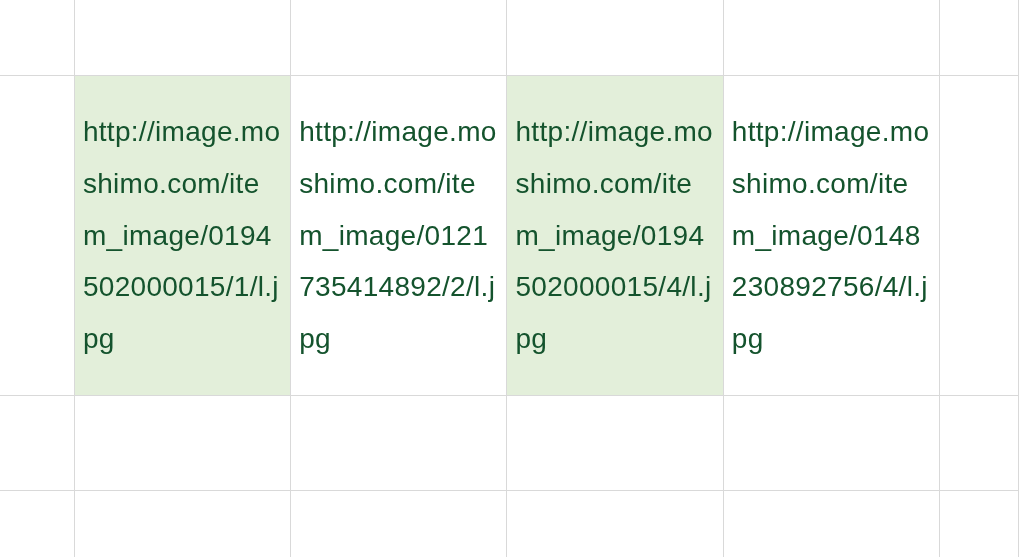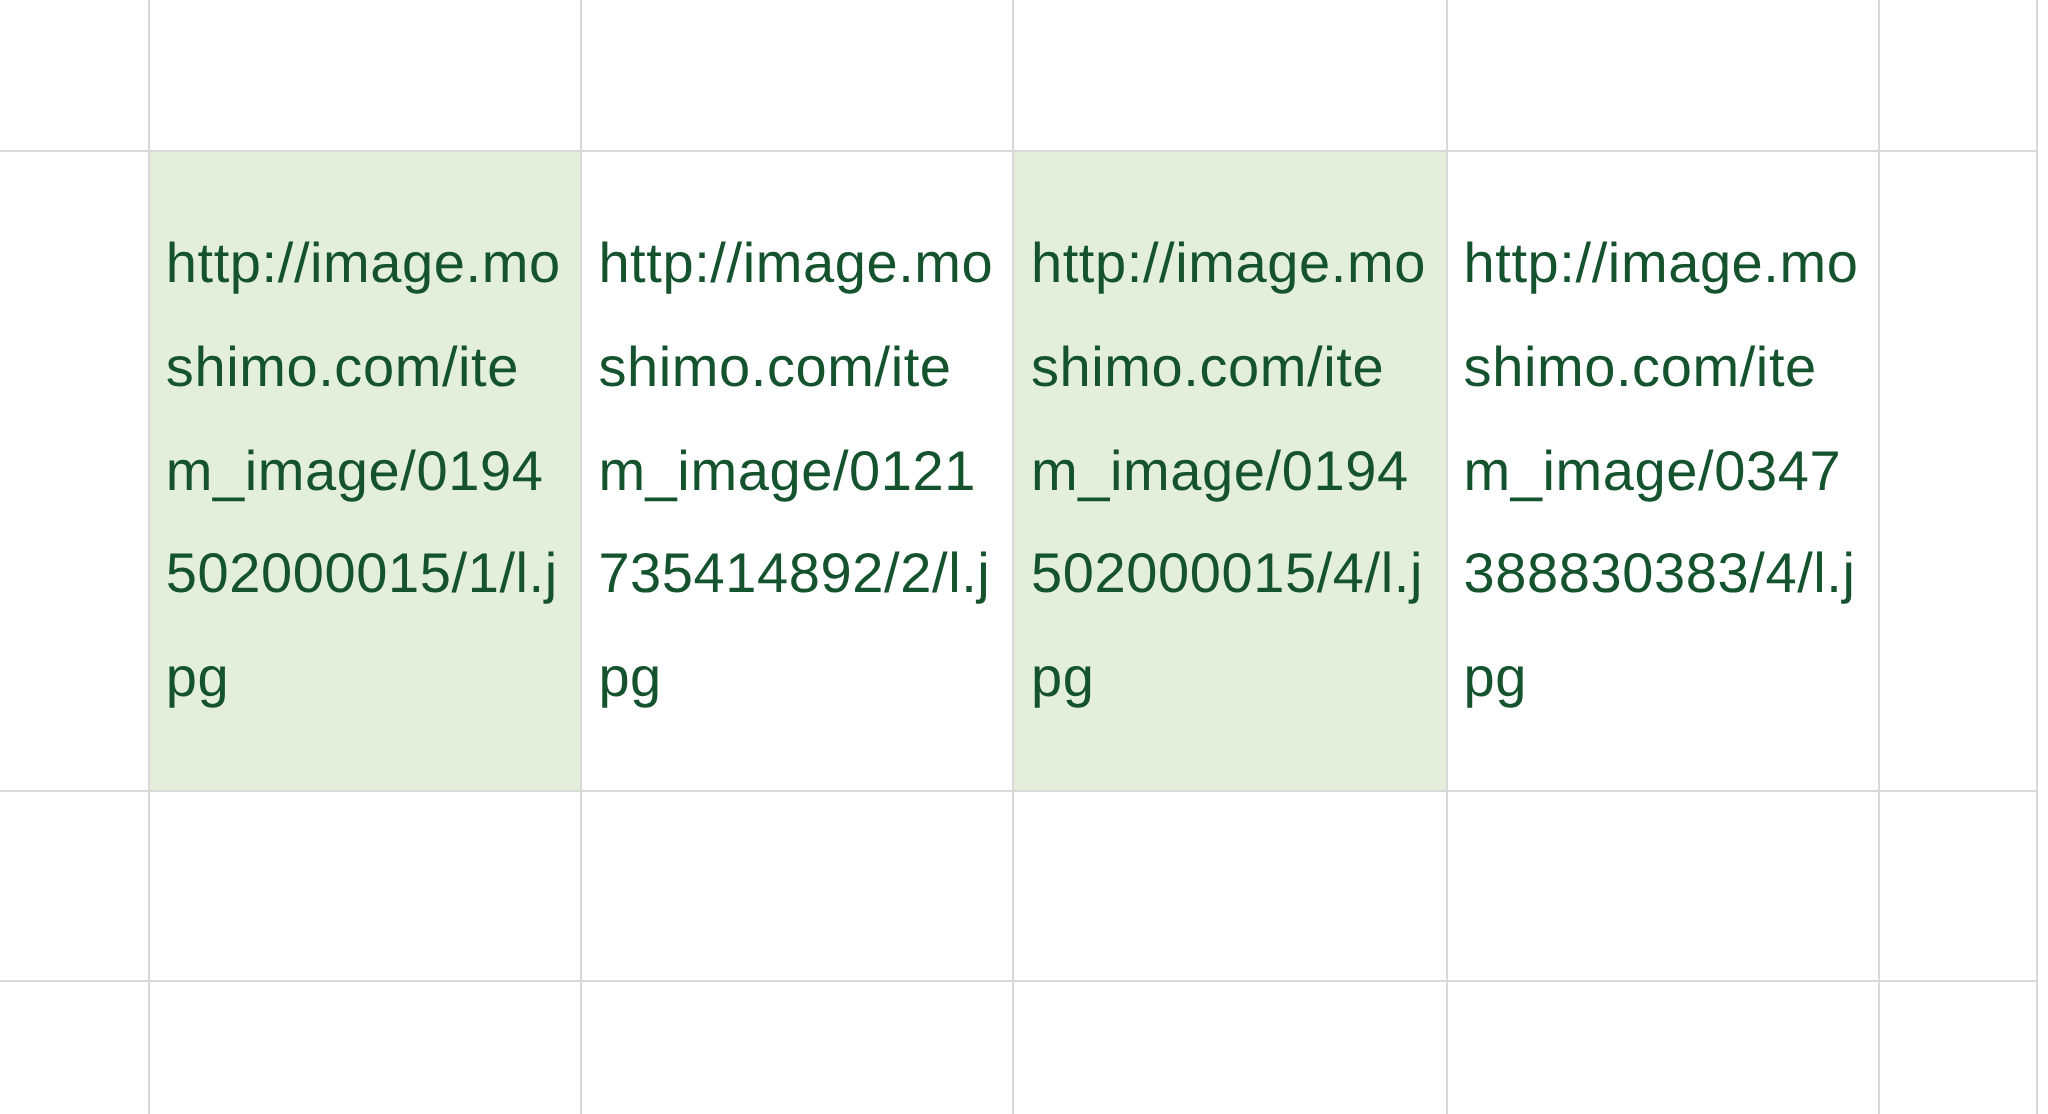--- a/index.html
+++ b/index.html
@@ -59,21 +59,21 @@
       <td class="wide"></td>
       <td class="wide"></td>
       <td class="narrow"></td>
     </tr>
 
     <tr class="tall">
       <td class="narrow"></td>
       <td class="wide hl">http://image.moshimo.com/item_image/0194502000015/1/l.jpg</td>
       <td class="wide">http://image.moshimo.com/item_image/0121735414892/2/l.jpg</td>
       <td class="wide hl">http://image.moshimo.com/item_image/0194502000015/4/l.jpg</td>
-      <td class="wide">http://image.moshimo.com/item_image/0347388830383/4/l.jpg</td>
+      <td class="wide">http://image.moshimo.com/item_image/0148230892756/4/l.jpg</td>
       <td class="narrow"></td>
     </tr>
 
     <tr class="short">
       <td class="narrow"></td>
       <td class="wide"></td>
       <td class="wide"></td>
       <td class="wide"></td>
       <td class="wide"></td>
       <td class="narrow"></td>

